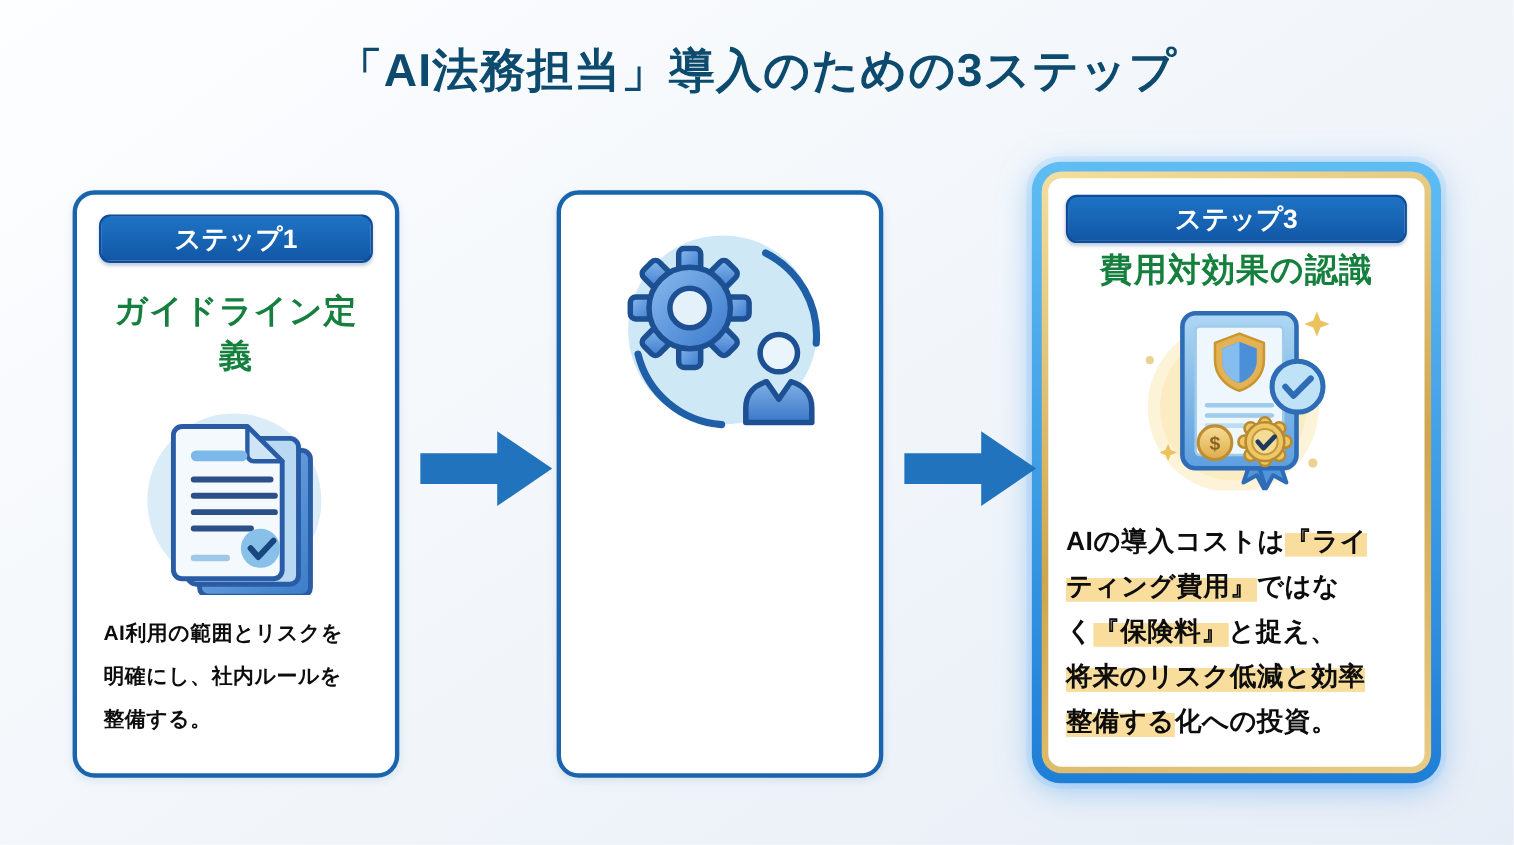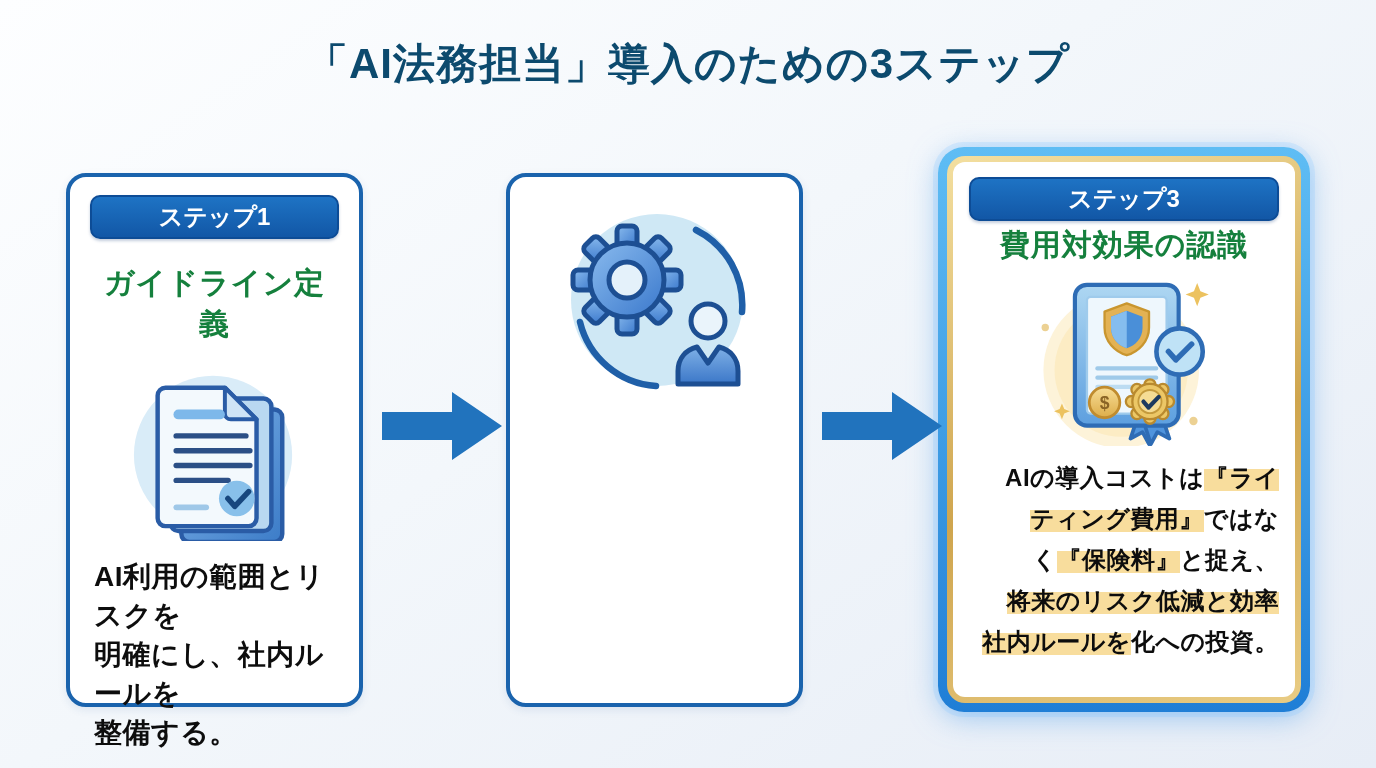--- a/index.html
+++ b/index.html
@@ -33,21 +33,21 @@
   }
   .heading {
     margin-top:24px; font-size:30px; font-weight:700; color:#15803d;
     letter-spacing:1px;
   }
   .icon-wrap {
     height:184px; margin-top:12px;
     display:flex; align-items:center; justify-content:center;
   }
   .desc {
-    margin-top:16px; font-size:28px; line-height:39px; font-weight:600;
+    margin-top:16px; font-size:19px; line-height:39px; font-weight:600;
     color:#0d0d0d; text-align:left; white-space:pre-line; letter-spacing:.5px;
     padding:0 4px;
   }
   
   .card3-outer {
     position:absolute; left:938px; top:147px; width:372px; height:565px;
     border-radius:26px; padding:9px;
     background:linear-gradient(180deg,#5fbdf4,#1f7ed6);
     box-shadow:0 6px 28px rgba(95,165,235,.55), 0 0 0 5px rgba(190,225,255,.45);
   }
@@ -55,22 +55,22 @@
     width:100%; height:100%; border-radius:18px; padding:6px;
     background:linear-gradient(160deg,#f3dfa0 0%,#cfa54e 55%,#e9cc84 100%);
   }
   .card3-inner {
     width:100%; height:100%; border-radius:12px; background:#ffffff;
     padding:15px 16px 0 16px; text-align:center;
   }
   .card3-inner .heading { margin-top:4px; }
   .card3-inner .icon-wrap { height:176px; margin-top:4px; }
   .desc3 {
-    margin-top:11px; font-size:24px; line-height:41px; font-weight:800;
-    color:#0d0d0d; text-align:right; white-space:pre-line; letter-spacing:.5px;
+    margin-top:26px; font-size:24px; line-height:41px; font-weight:800;
+    color:#0d0d0d; text-align:left; white-space:pre-line; letter-spacing:.5px;
   }
   .hl { background:linear-gradient(to bottom, rgba(0,0,0,0) 20%, #f8dd9d 20%); }
   
   .arrow { position:absolute; top:388px; width:124px; height:76px; z-index:5; }
   .arrow-1 { left:382px; }
   .arrow-2 { left:822px; }
 </style>
 </head>
 <body>
 
@@ -218,16 +218,16 @@
           <path d="M174 14 l3.5 9 l9 3.5 l-9 3.5 l-3.5 9 l-3.5 -9 l-9 -3.5 l9 -3.5 z" fill="#ecc25f"></path>
           <path d="M28 144 l2.5 6 l6 2.5 l-6 2.5 l-2.5 6 l-2.5 -6 l-6 -2.5 l6 -2.5 z" fill="#ecc25f"></path>
           <circle cx="10" cy="62" r="4" fill="#ecd193"></circle>
           <circle cx="170" cy="163" r="4.5" fill="#ecd193"></circle>
         </svg>
       </div>
       <p class="desc3"><span>AIの導入コストは</span><span class="hl">『ライ
 ティング費用』</span><span>ではな
 く</span><span class="hl">『保険料』</span><span>と捉え、
 </span><span class="hl">将来のリスク低減と効率
-社内ルールを</span><span>化への投資。</span></p>
+整備する</span><span>化への投資。</span></p>
     </div>
   </div>
 </section>
 
 </body></html>

